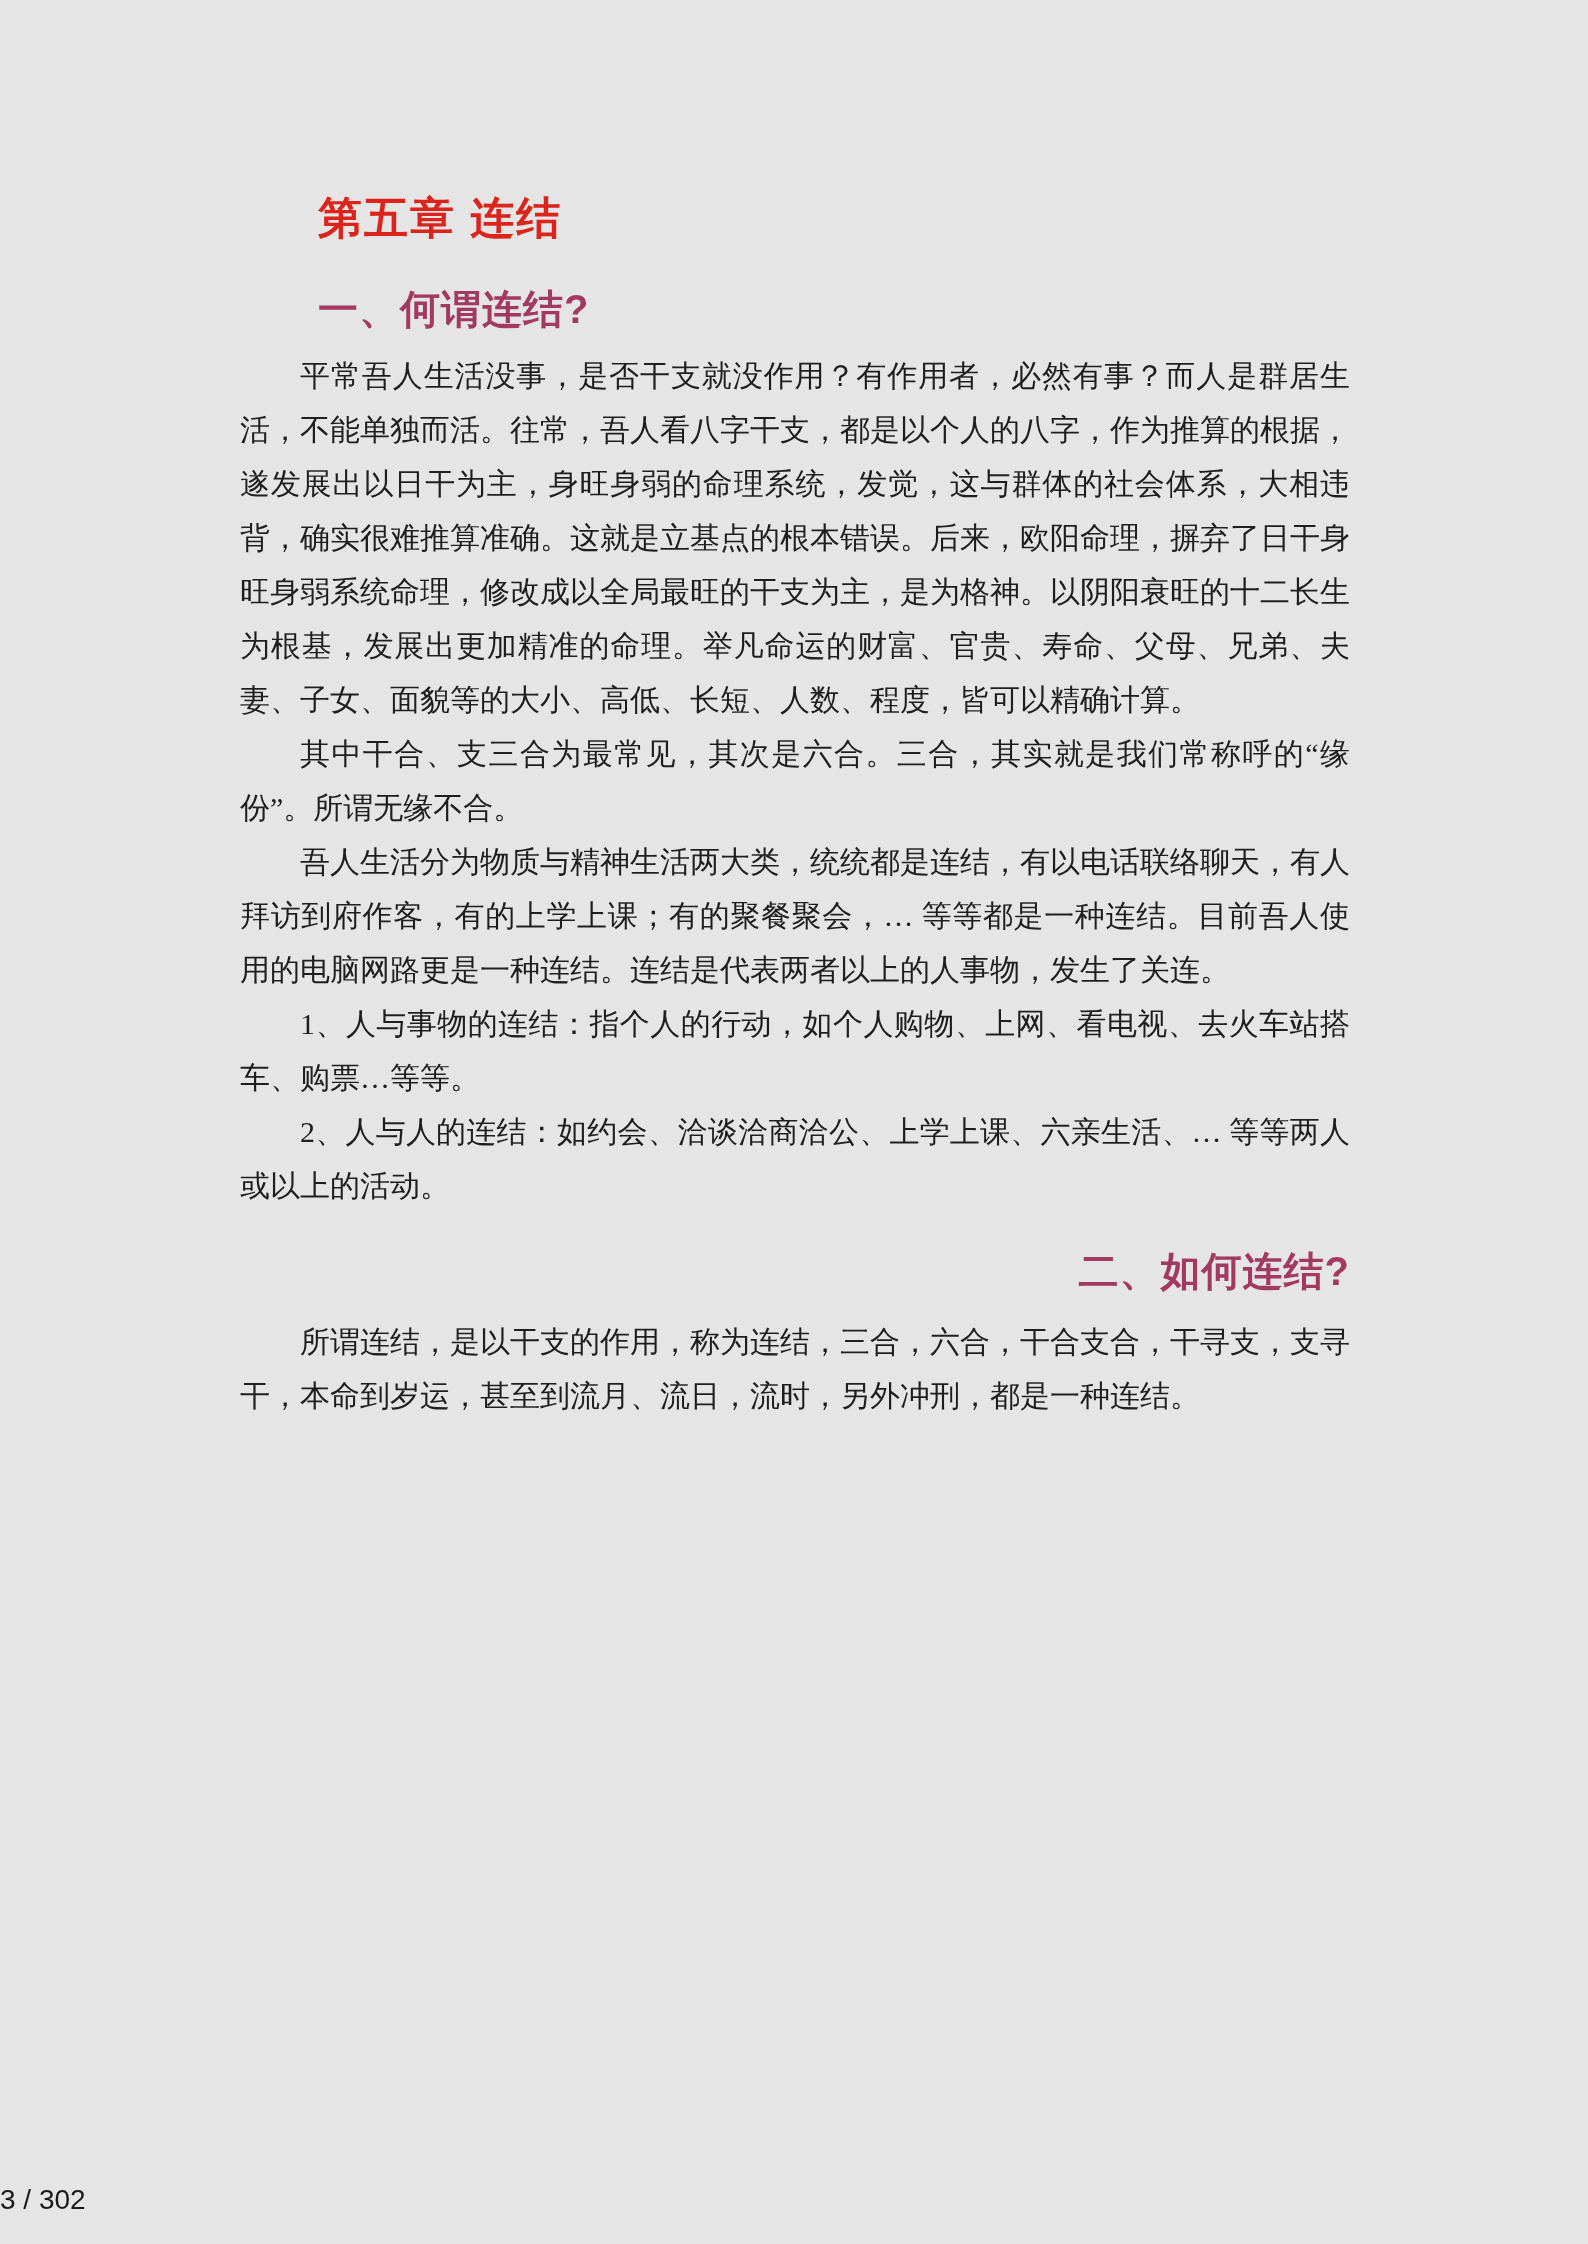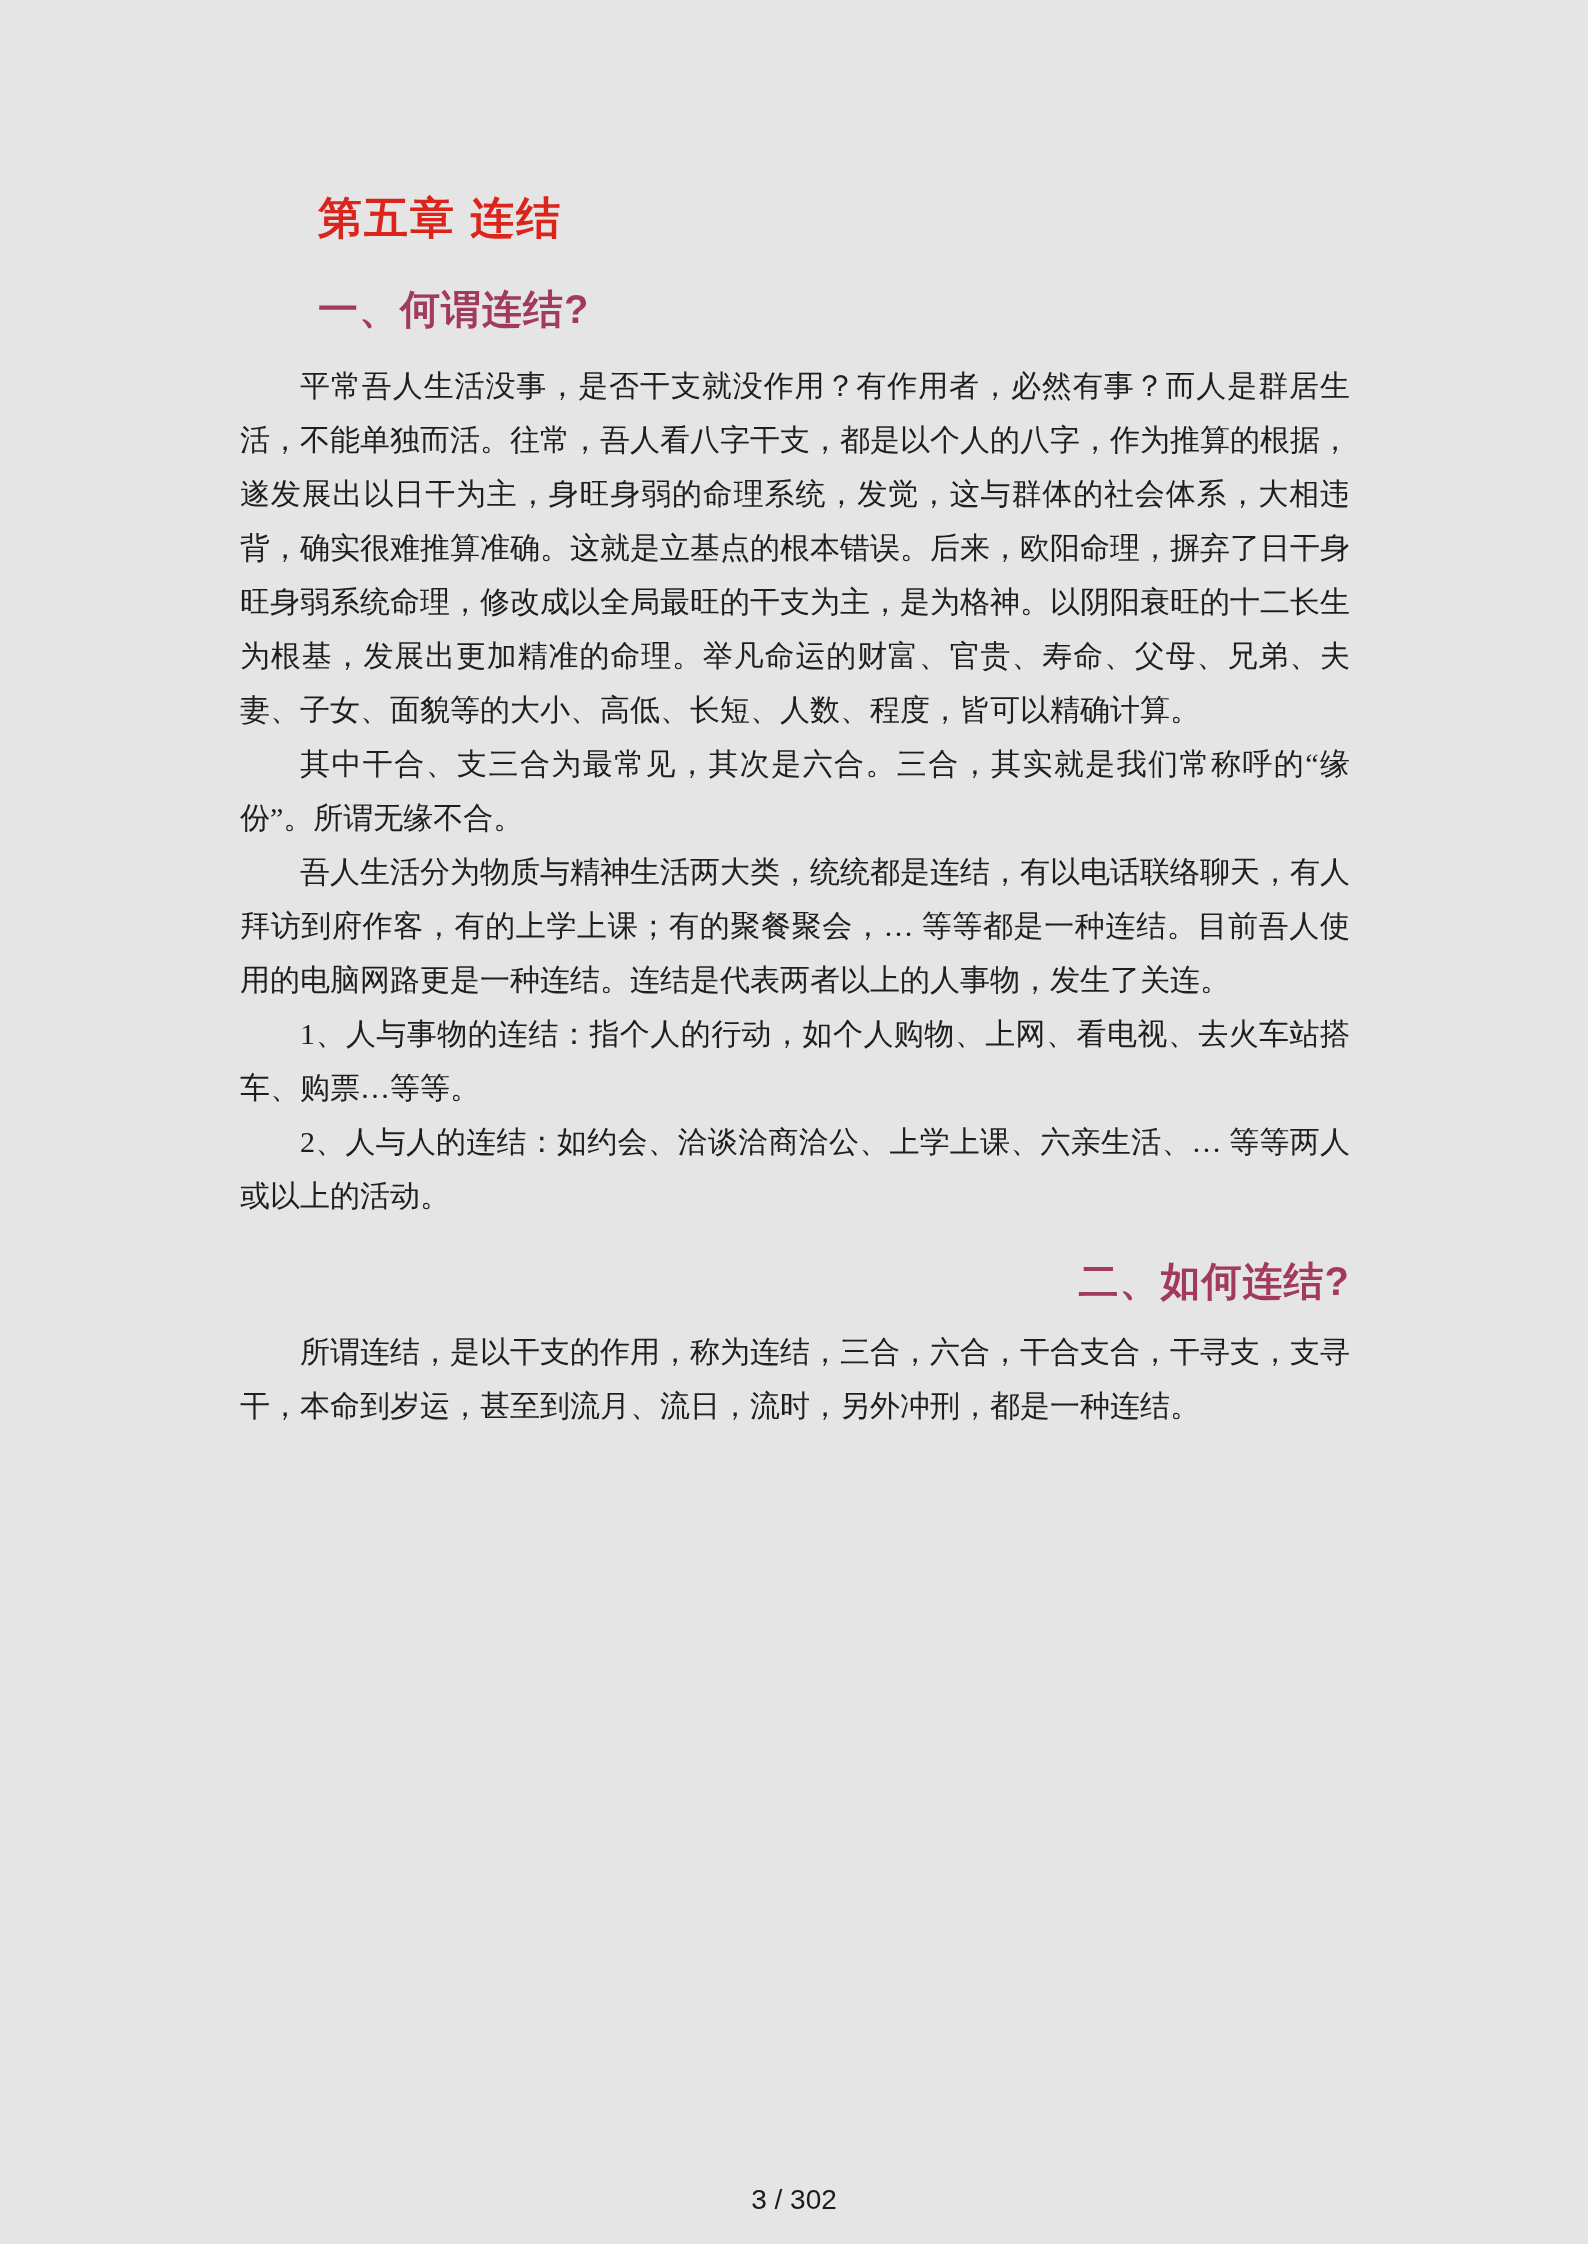--- a/index.html
+++ b/index.html
@@ -35,40 +35,40 @@
     letter-spacing: 2px;
     color: #da241c;
   }
   .section-heading {
     font-family: "Liberation Sans", "DejaVu Sans", sans-serif;
     font-weight: bold;
     font-size: 40px;
     line-height: 1.2;
     letter-spacing: 1px;
     color: #a23a60;
-    margin: 40px 0 26px 78px;
+    margin: 40px 0 16px 78px;
   }
   .section-heading.second {
     margin: 34px 0 20px 78px;
     text-align: right;
   }
   p.body-para {
     margin: 0;
     font-size: 30px;
     line-height: 54px;
     text-align: justify;
     text-indent: 2em;
     color: #1e1e1e;
   }
   .page-footer {
     position: absolute;
     left: 0;
     right: 0;
     bottom: 28px;
-    text-align: center;
+    text-align: left;
     font-family: "Liberation Sans", "DejaVu Sans", sans-serif;
     font-size: 28px;
     color: #1a1a1a;
   }
 </style>
 </head>
 <body>
 
 <div class="page">
   <div class="content">

